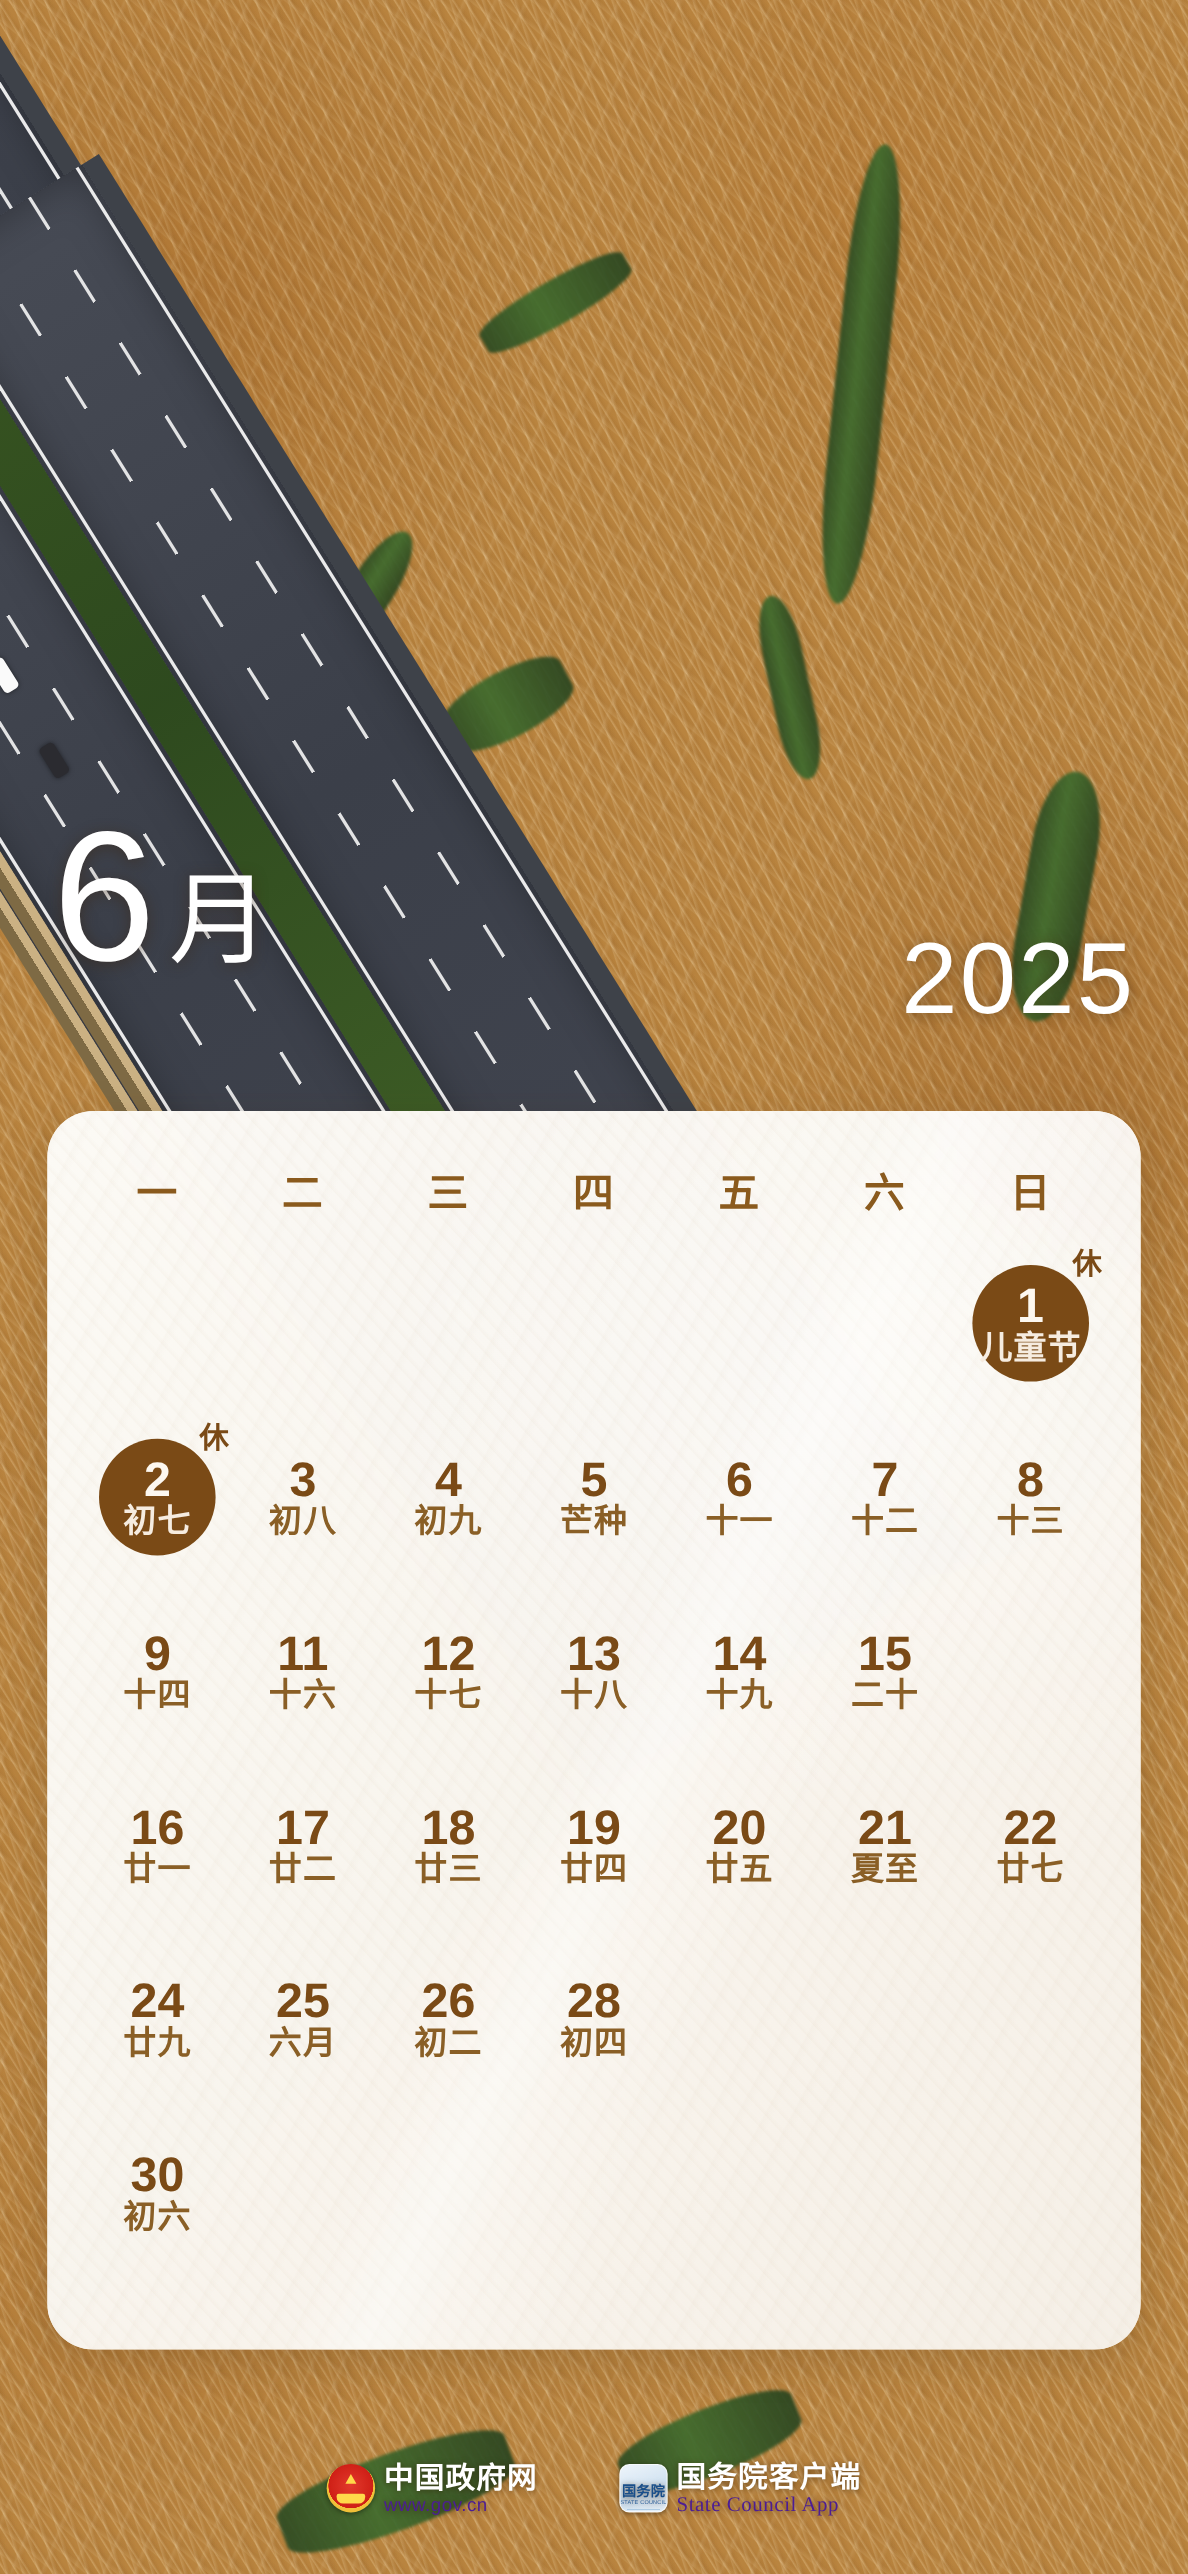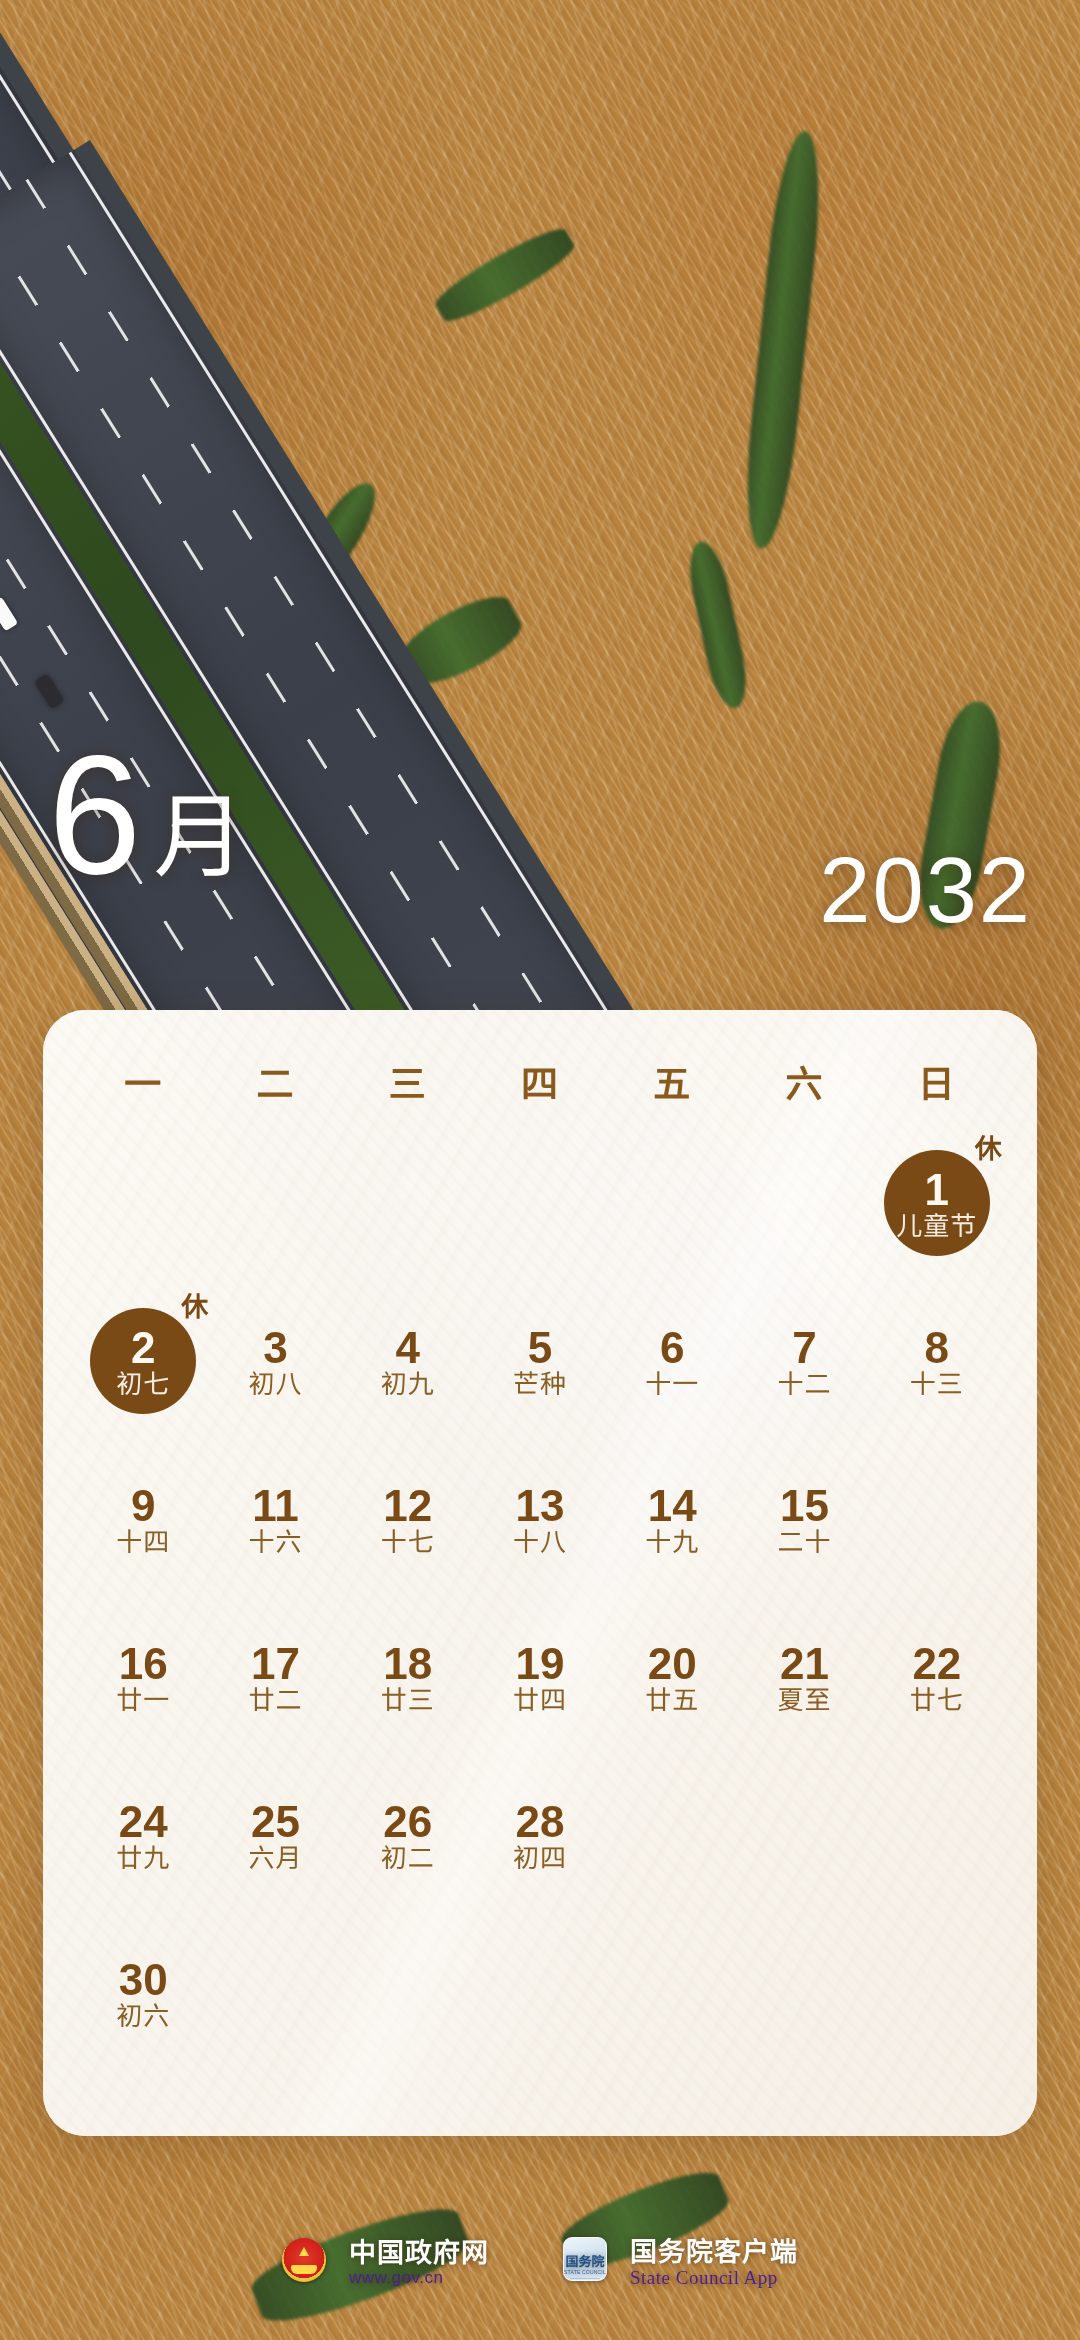--- a/index.html
+++ b/index.html
@@ -263,22 +263,22 @@
     z-index:2;
     font-size:44px;
     font-weight:700;
     color:#7a4a16;
     line-height:1;
   }
   .lunar{
     position:relative;
     z-index:2;
     margin-top:1px;
-    font-size:26px;
-    font-weight:400;
+    font-size:30px;
+    font-weight:700;
     color:#8a5f26;
     line-height:1;
     letter-spacing:1px;
   }
   .cell.hl .daynum,.cell.hl .lunar{ color:#fdf8f0; }
   .cell.hl .lunar{ color:#f6ece0; }
 
   .rest-badge{
     position:absolute;
     z-index:3;
@@ -294,21 +294,22 @@
   .footer{
     position:absolute;
     left:0; right:0; bottom:52px;
     display:flex;
     align-items:center;
     justify-content:center;
     gap:74px;
   }
   .brand{
     display:flex;
-    gap:23px;
+    align-items:center;
+    gap:8px;
     text-shadow:0 1px 6px rgba(50,28,6,.55);
   }
   .brand-text{ display:flex; flex-direction:column; line-height:1.12; }
   .brand-cn{
     color:#ffffff;
     font-size:27px;
     font-weight:700;
     letter-spacing:1px;
   }
   .brand-en{
@@ -424,21 +425,21 @@
         <div class="lane-dash" style="left:118px"></div>
         <div class="lane-line" style="right:4px"></div>
       </div>
     </div>
   </div>
 
   <div class="month-block">
     <span class="month-num">6</span>
     <span class="month-suffix">月</span>
   </div>
-  <div class="year-label">2032</div>
+  <div class="year-label">2025</div>
 
   <div class="card">
     <div class="card-texture"></div>
     <div class="card-glint"></div>
 
     <div class="card-inner">
       <div class="weekday-row" id="weekday-row">
           <div class="weekday">一</div>
           <div class="weekday">二</div>
           <div class="weekday">三</div>

